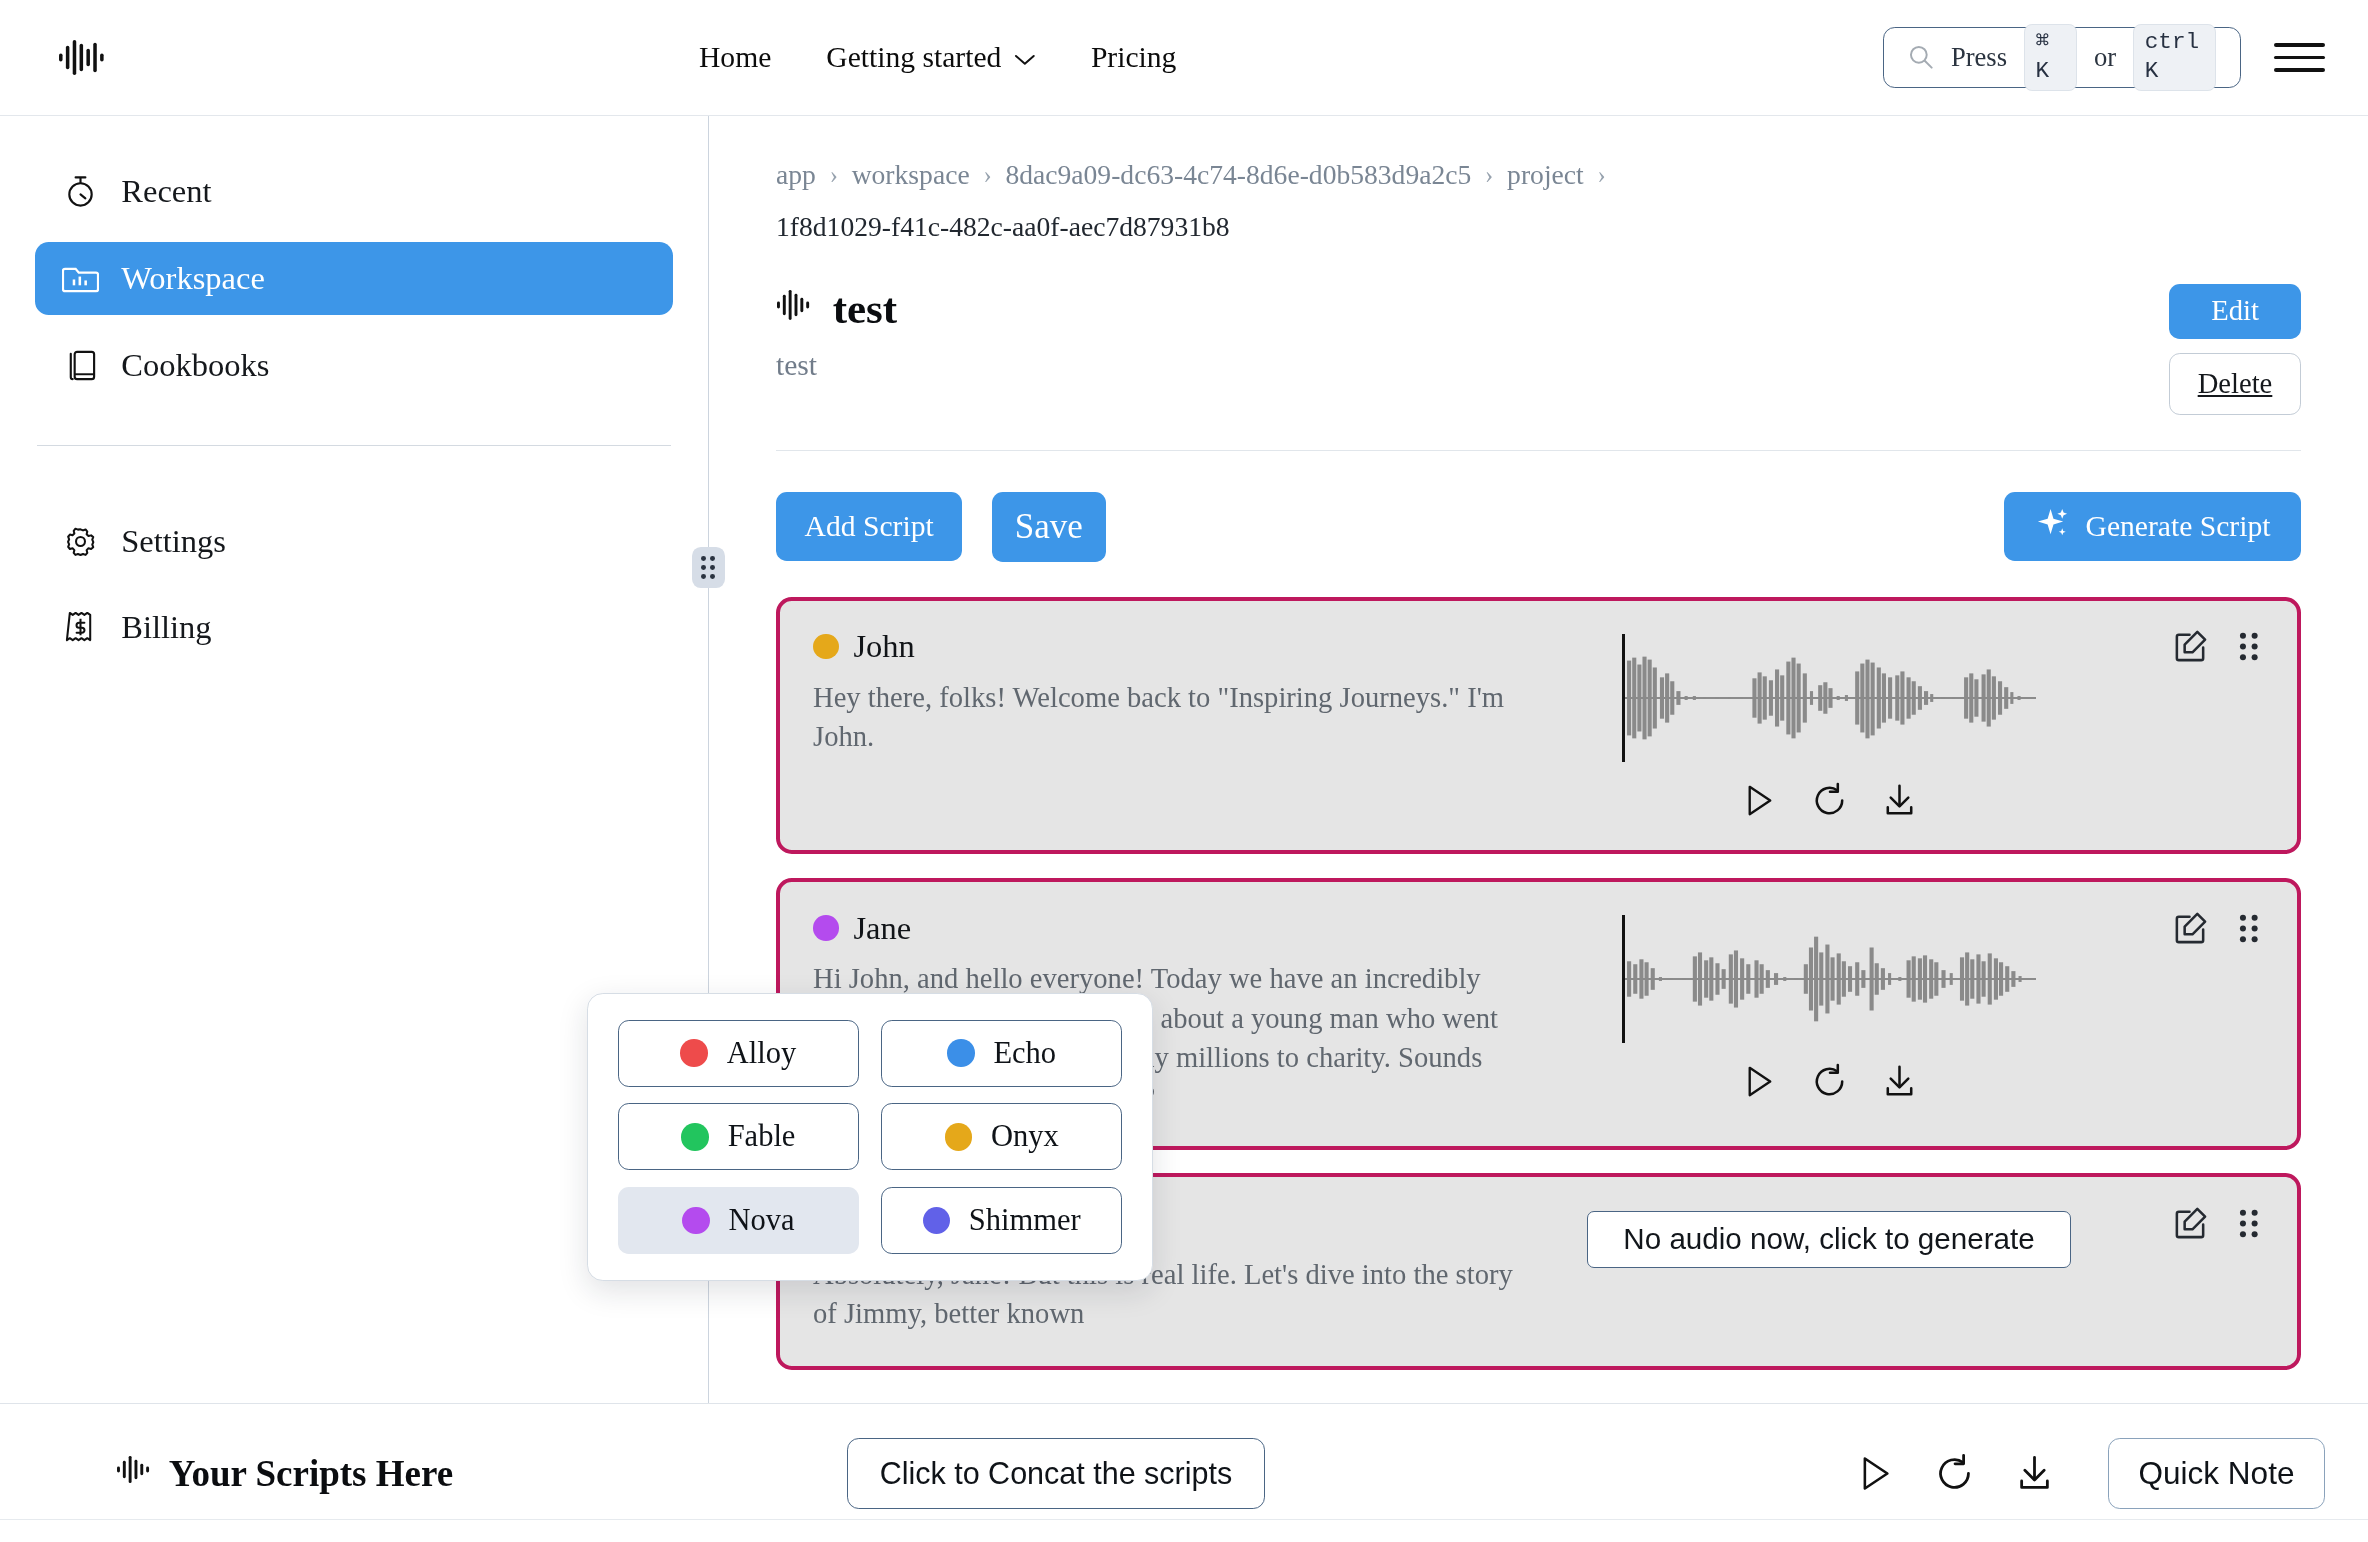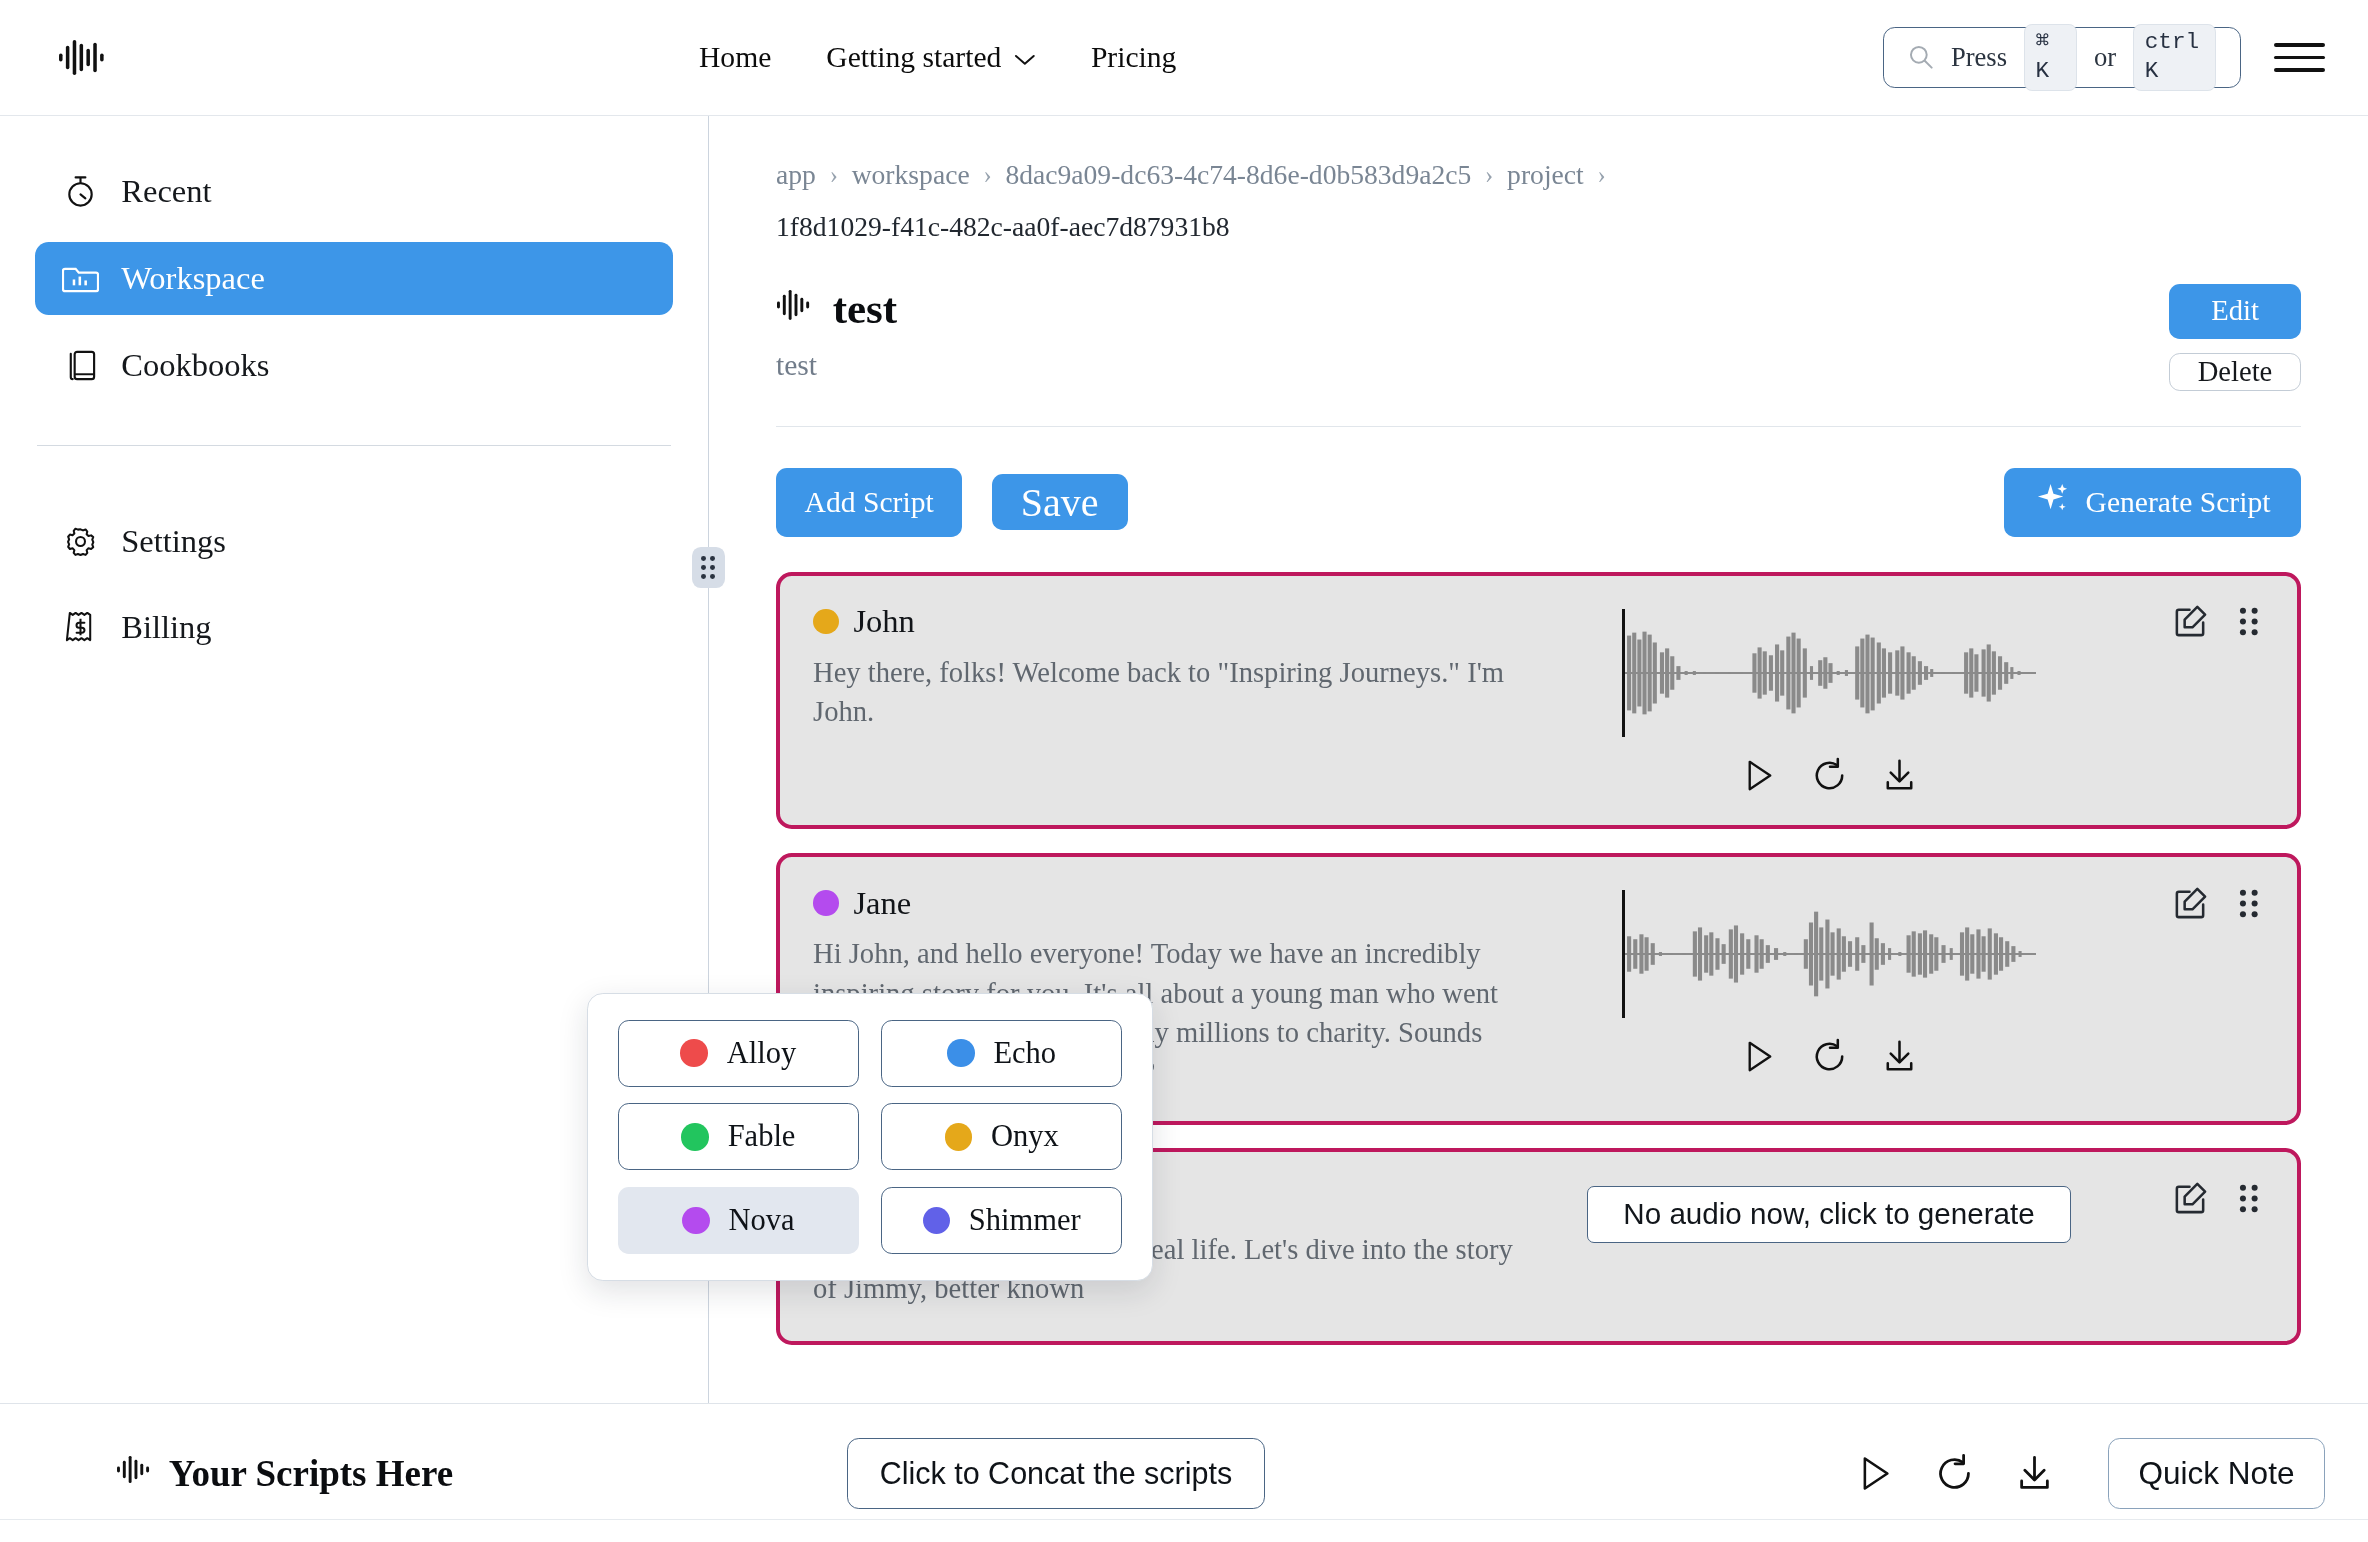--- a/index.html
+++ b/index.html
@@ -83,26 +83,26 @@
   .psub { font-size: 29.6px; color: #717c8a; margin-top: 15.8px; }
   .title-actions { display: flex; flex-direction: column; gap: 13.8px; align-items: stretch; }
   .btn {
     font-family: "Liberation Serif", serif; font-size: 28.6px;
     border-radius: 10.8px; cursor: pointer; border: 1.5px solid transparent;
     display: inline-flex; align-items: center; justify-content: center;
   }
   .btn-primary { background: #3d96e8; color: #fff; }
   .btn-outline { background: #fff; color: #15181c; border-color: #c3ccd6; }
   .btn-edit { width: 132px; height: 55px; }
-  .btn-del  { width: 132px; height: 38px; }
+  .btn-del  { width: 132px; height: 62px; text-decoration: underline; }
   .hr-main { height: 1px; background: #e1e6eb; margin: 35px 0 0; }
 
   .toolbar { display: flex; align-items: center; margin-top: 41px; }
   .btn-add { height: 69px; padding: 0 27.6px; font-size: 29.6px; margin-right: 29.6px; }
-  .btn-save { height: 56px; padding: 0 28px; font-size: 40px; }
+  .btn-save { height: 70px; padding: 0 22px; font-size: 35px; }
   .btn-gen {
     margin-left: auto; height: 69px; padding: 0 29.6px; font-size: 29.6px; gap: 15.8px;
     background: #3d96e8; color: #fff; border-radius: 10.8px;
   }
 
   
   .cards { margin-top: 35px; display: flex; flex-direction: column; gap: 23.6px; }
   .card {
     border: 4px solid #be185d; border-radius: 15.8px; background: #e5e5e5;
     display: flex; align-items: flex-start; padding: 27.6px 33px 29.6px 33px;

